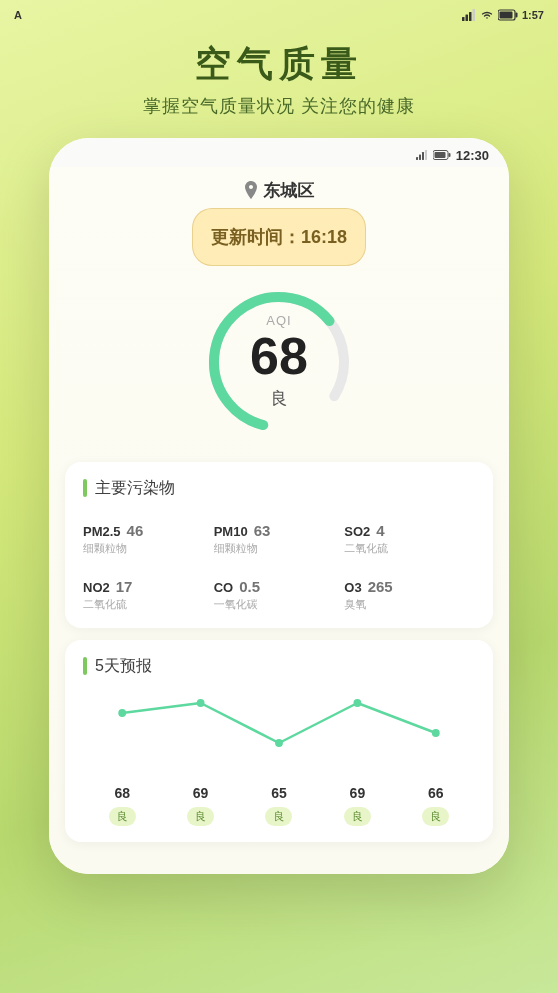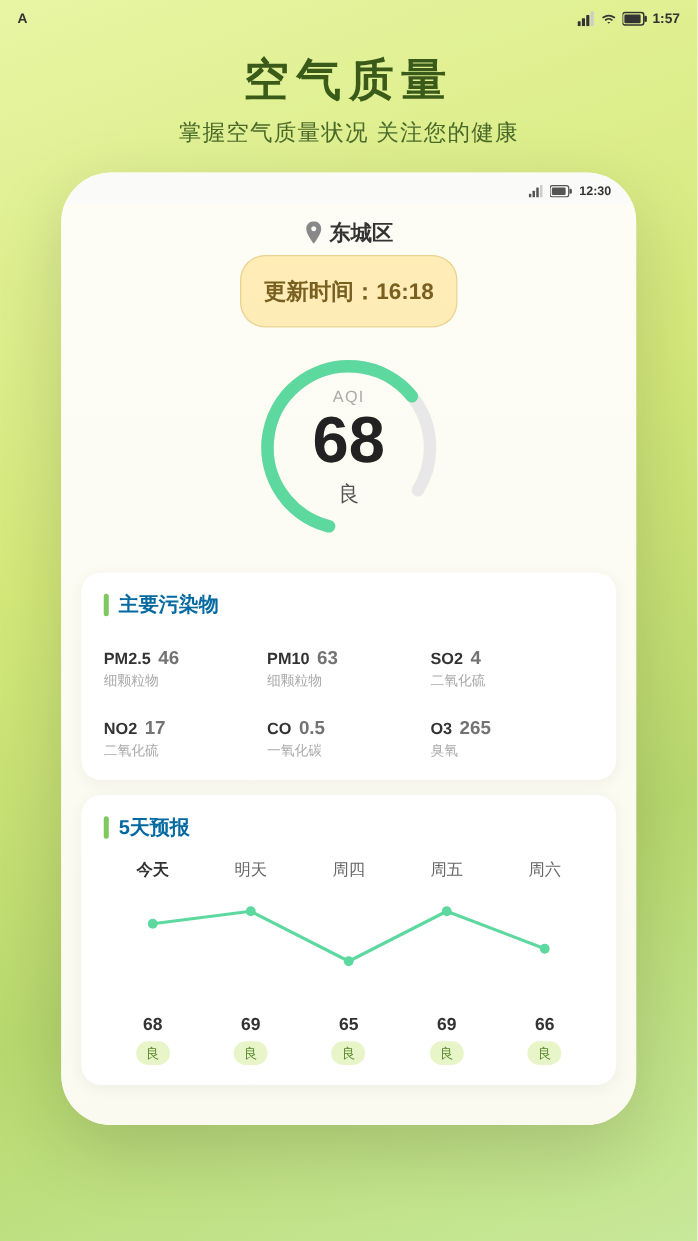--- a/index.html
+++ b/index.html
@@ -67,21 +67,21 @@
     
     .phone-status-bar {
       display: flex;
       justify-content: flex-end;
       align-items: center;
       padding: 10px 20px 4px;
       gap: 5px;
       background: #fafaf8;
     }
     .phone-status-time {
-      font-size: 10px;
+      font-size: 13px;
       font-weight: 600;
       color: #333;
     }
 
     
     .phone-content {
       background: linear-gradient(180deg, #fefdf5 0%, #fafaf0 100%);
       padding: 0 0 20px;
       min-height: 700px;
     }
@@ -162,22 +162,22 @@
       margin: 0 16px 12px;
       border-radius: 16px;
       padding: 16px 18px;
       box-shadow: 0 2px 12px rgba(0,0,0,0.05);
     }
     .section-title {
       display: flex;
       align-items: center;
       gap: 8px;
       font-size: 16px;
-      font-weight: 700;
-      color: #0369a1;
+      font-weight: 400;
+      color: #404040;
       margin-bottom: 14px;
     }
     .section-title-bar {
       width: 4px;
       height: 18px;
       background: #7ec860;
       border-radius: 3px;
     }
     .pollutant-item {
       display: flex;
@@ -410,27 +410,20 @@
         </div>
       </div>
     </div>
 
     <div class="forecast-section">
       <div class="section-title">
         <div class="section-title-bar"></div>
         <span>5天预报</span>
       </div>
 
-      <div class="forecast-days">
-        <div class="forecast-day-label today">今天</div>
-        <div class="forecast-day-label">明天</div>
-        <div class="forecast-day-label">周四</div>
-        <div class="forecast-day-label">周五</div>
-        <div class="forecast-day-label">周六</div>
-      </div>
 
       <div class="forecast-chart">
         <svg viewBox="0 0 400 90" preserveAspectRatio="none">
 
           <polyline points="40,22 120,12 200,52 280,12 360,42" fill="none" stroke="#5dd89e" stroke-width="2.5" stroke-linejoin="round" stroke-linecap="round"></polyline>
 
           <circle cx="40" cy="22" r="4" fill="#5dd89e"></circle>
           <circle cx="120" cy="12" r="4" fill="#5dd89e"></circle>
           <circle cx="200" cy="52" r="4" fill="#5dd89e"></circle>
           <circle cx="280" cy="12" r="4" fill="#5dd89e"></circle>

